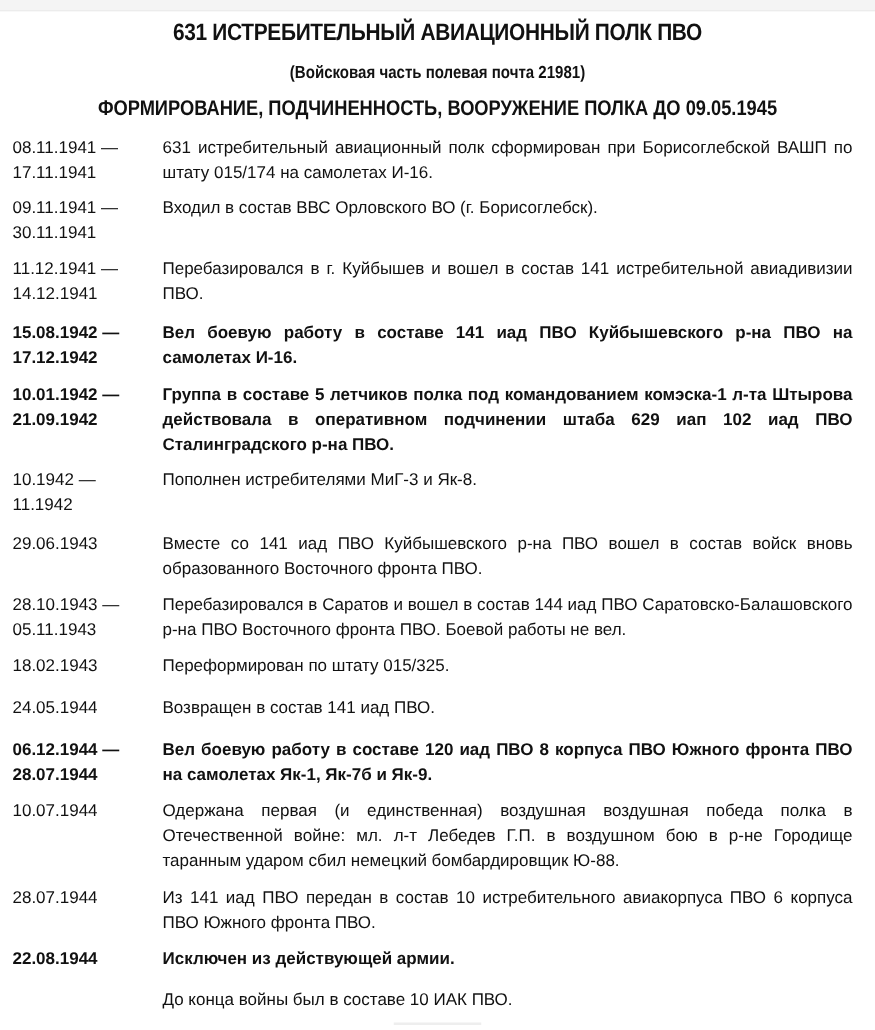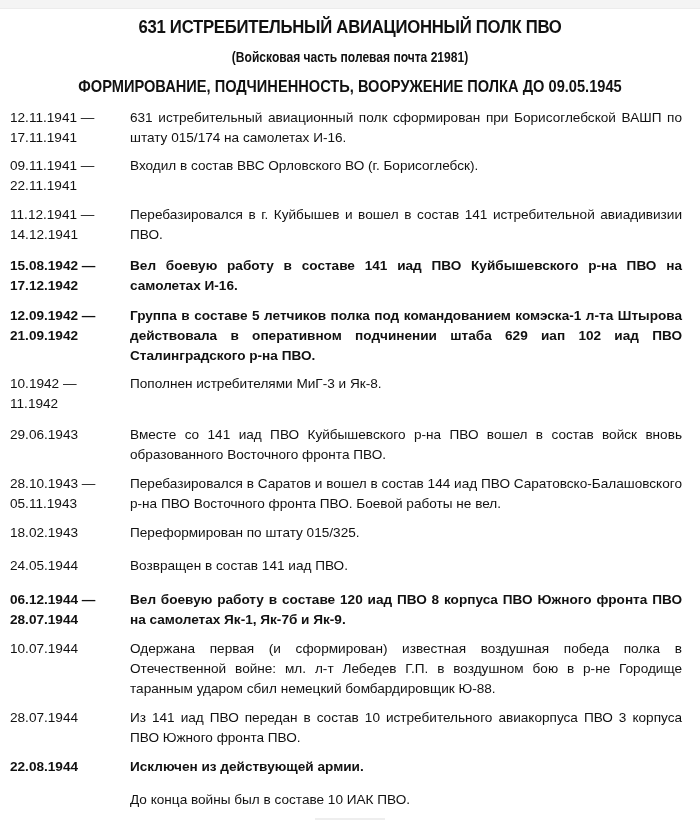--- a/index.html
+++ b/index.html
@@ -97,41 +97,41 @@
 <div class="topbar"></div>
 
 <div class="page">
   <div class="title">631 ИСТРЕБИТЕЛЬНЫЙ АВИАЦИОННЫЙ ПОЛК ПВО</div>
   <div class="subtitle">(Войсковая часть полевая почта 21981)</div>
   <div class="section-title">ФОРМИРОВАНИЕ, ПОДЧИНЕННОСТЬ, ВООРУЖЕНИЕ ПОЛКА ДО 09.05.1945</div>
 
   <div class="entries">
 
     <div class="entry" style="top:108px">
-      <div class="date"><span>12.11.1941 —</span><br><span>17.11.1941</span></div>
+      <div class="date"><span>08.11.1941 —</span><br><span>17.11.1941</span></div>
       <div class="text"><span class="b">631 истребительный авиационный полк</span><span> сформирован при Борисоглебской ВАШП по штату 015/174 на самолетах И-16.</span></div>
     </div>
 
     <div class="entry" style="top:156px">
-      <div class="date"><span>09.11.1941 —</span><br><span>22.11.1941</span></div>
+      <div class="date"><span>09.11.1941 —</span><br><span>30.11.1941</span></div>
       <div class="text"><span>Входил в состав ВВС Орловского ВО (г. Борисоглебск).</span></div>
     </div>
 
     <div class="entry" style="top:205px">
       <div class="date"><span>11.12.1941 —</span><br><span>14.12.1941</span></div>
       <div class="text"><span>Перебазировался в г. Куйбышев и вошел в состав 141 истребительной авиадивизии ПВО.</span></div>
     </div>
 
     <div class="entry bold" style="top:256px">
       <div class="date"><span>15.08.1942 —</span><br><span>17.12.1942</span></div>
       <div class="text"><span>Вел боевую работу в составе 141 иад ПВО Куйбышевского р-на ПВО на самолетах И-16.</span></div>
     </div>
 
     <div class="entry bold" style="top:306px">
-      <div class="date"><span>12.09.1942 —</span><br><span>21.09.1942</span></div>
+      <div class="date"><span>10.01.1942 —</span><br><span>21.09.1942</span></div>
       <div class="text"><span>Группа в составе 5 летчиков полка под командованием комэска-1 л-та Штырова действовала в оперативном подчинении штаба 629 иап 102 иад ПВО Сталинградского р-на ПВО.</span></div>
     </div>
 
     <div class="entry" style="top:374px">
       <div class="date"><span>10.1942 —</span><br><span>11.1942</span></div>
       <div class="text"><span>Пополнен истребителями МиГ-3 и Як-8.</span></div>
     </div>
 
     <div class="entry" style="top:425px">
       <div class="date"><span>29.06.1943</span></div>
@@ -153,26 +153,26 @@
       <div class="text"><span>Возвращен в состав 141 иад ПВО.</span></div>
     </div>
 
     <div class="entry bold" style="top:590px">
       <div class="date"><span>06.12.1944 —</span><br><span>28.07.1944</span></div>
       <div class="text"><span>Вел боевую работу в составе 120 иад ПВО 8 корпуса ПВО Южного фронта ПВО на самолетах Як-1, Як-7б и Як-9.</span></div>
     </div>
 
     <div class="entry" style="top:639px">
       <div class="date"><span>10.07.1944</span></div>
-      <div class="text"><span class="b">Одержана первая (и сформирован) известная воздушная победа полка в Отечественной войне:</span><span> мл. л-т Лебедев Г.П. в воздушном бою в р-не Городище таранным ударом сбил немецкий бомбардировщик Ю-88.</span></div>
+      <div class="text"><span class="b">Одержана первая (и единственная) воздушная воздушная победа полка в Отечественной войне:</span><span> мл. л-т Лебедев Г.П. в воздушном бою в р-не Городище таранным ударом сбил немецкий бомбардировщик Ю-88.</span></div>
     </div>
 
     <div class="entry" style="top:708px">
       <div class="date"><span>28.07.1944</span></div>
-      <div class="text"><span>Из 141 иад ПВО передан в состав 10 истребительного авиакорпуса ПВО 3 корпуса ПВО Южного фронта ПВО.</span></div>
+      <div class="text"><span>Из 141 иад ПВО передан в состав 10 истребительного авиакорпуса ПВО 6 корпуса ПВО Южного фронта ПВО.</span></div>
     </div>
 
     <div class="entry bold" style="top:757px">
       <div class="date"><span>22.08.1944</span></div>
       <div class="text"><span>Исключен из действующей армии.</span></div>
     </div>
 
     <div class="entry" style="top:790px">
       <div class="text"><span>До конца войны был в составе 10 ИАК ПВО.</span></div>
     </div>

